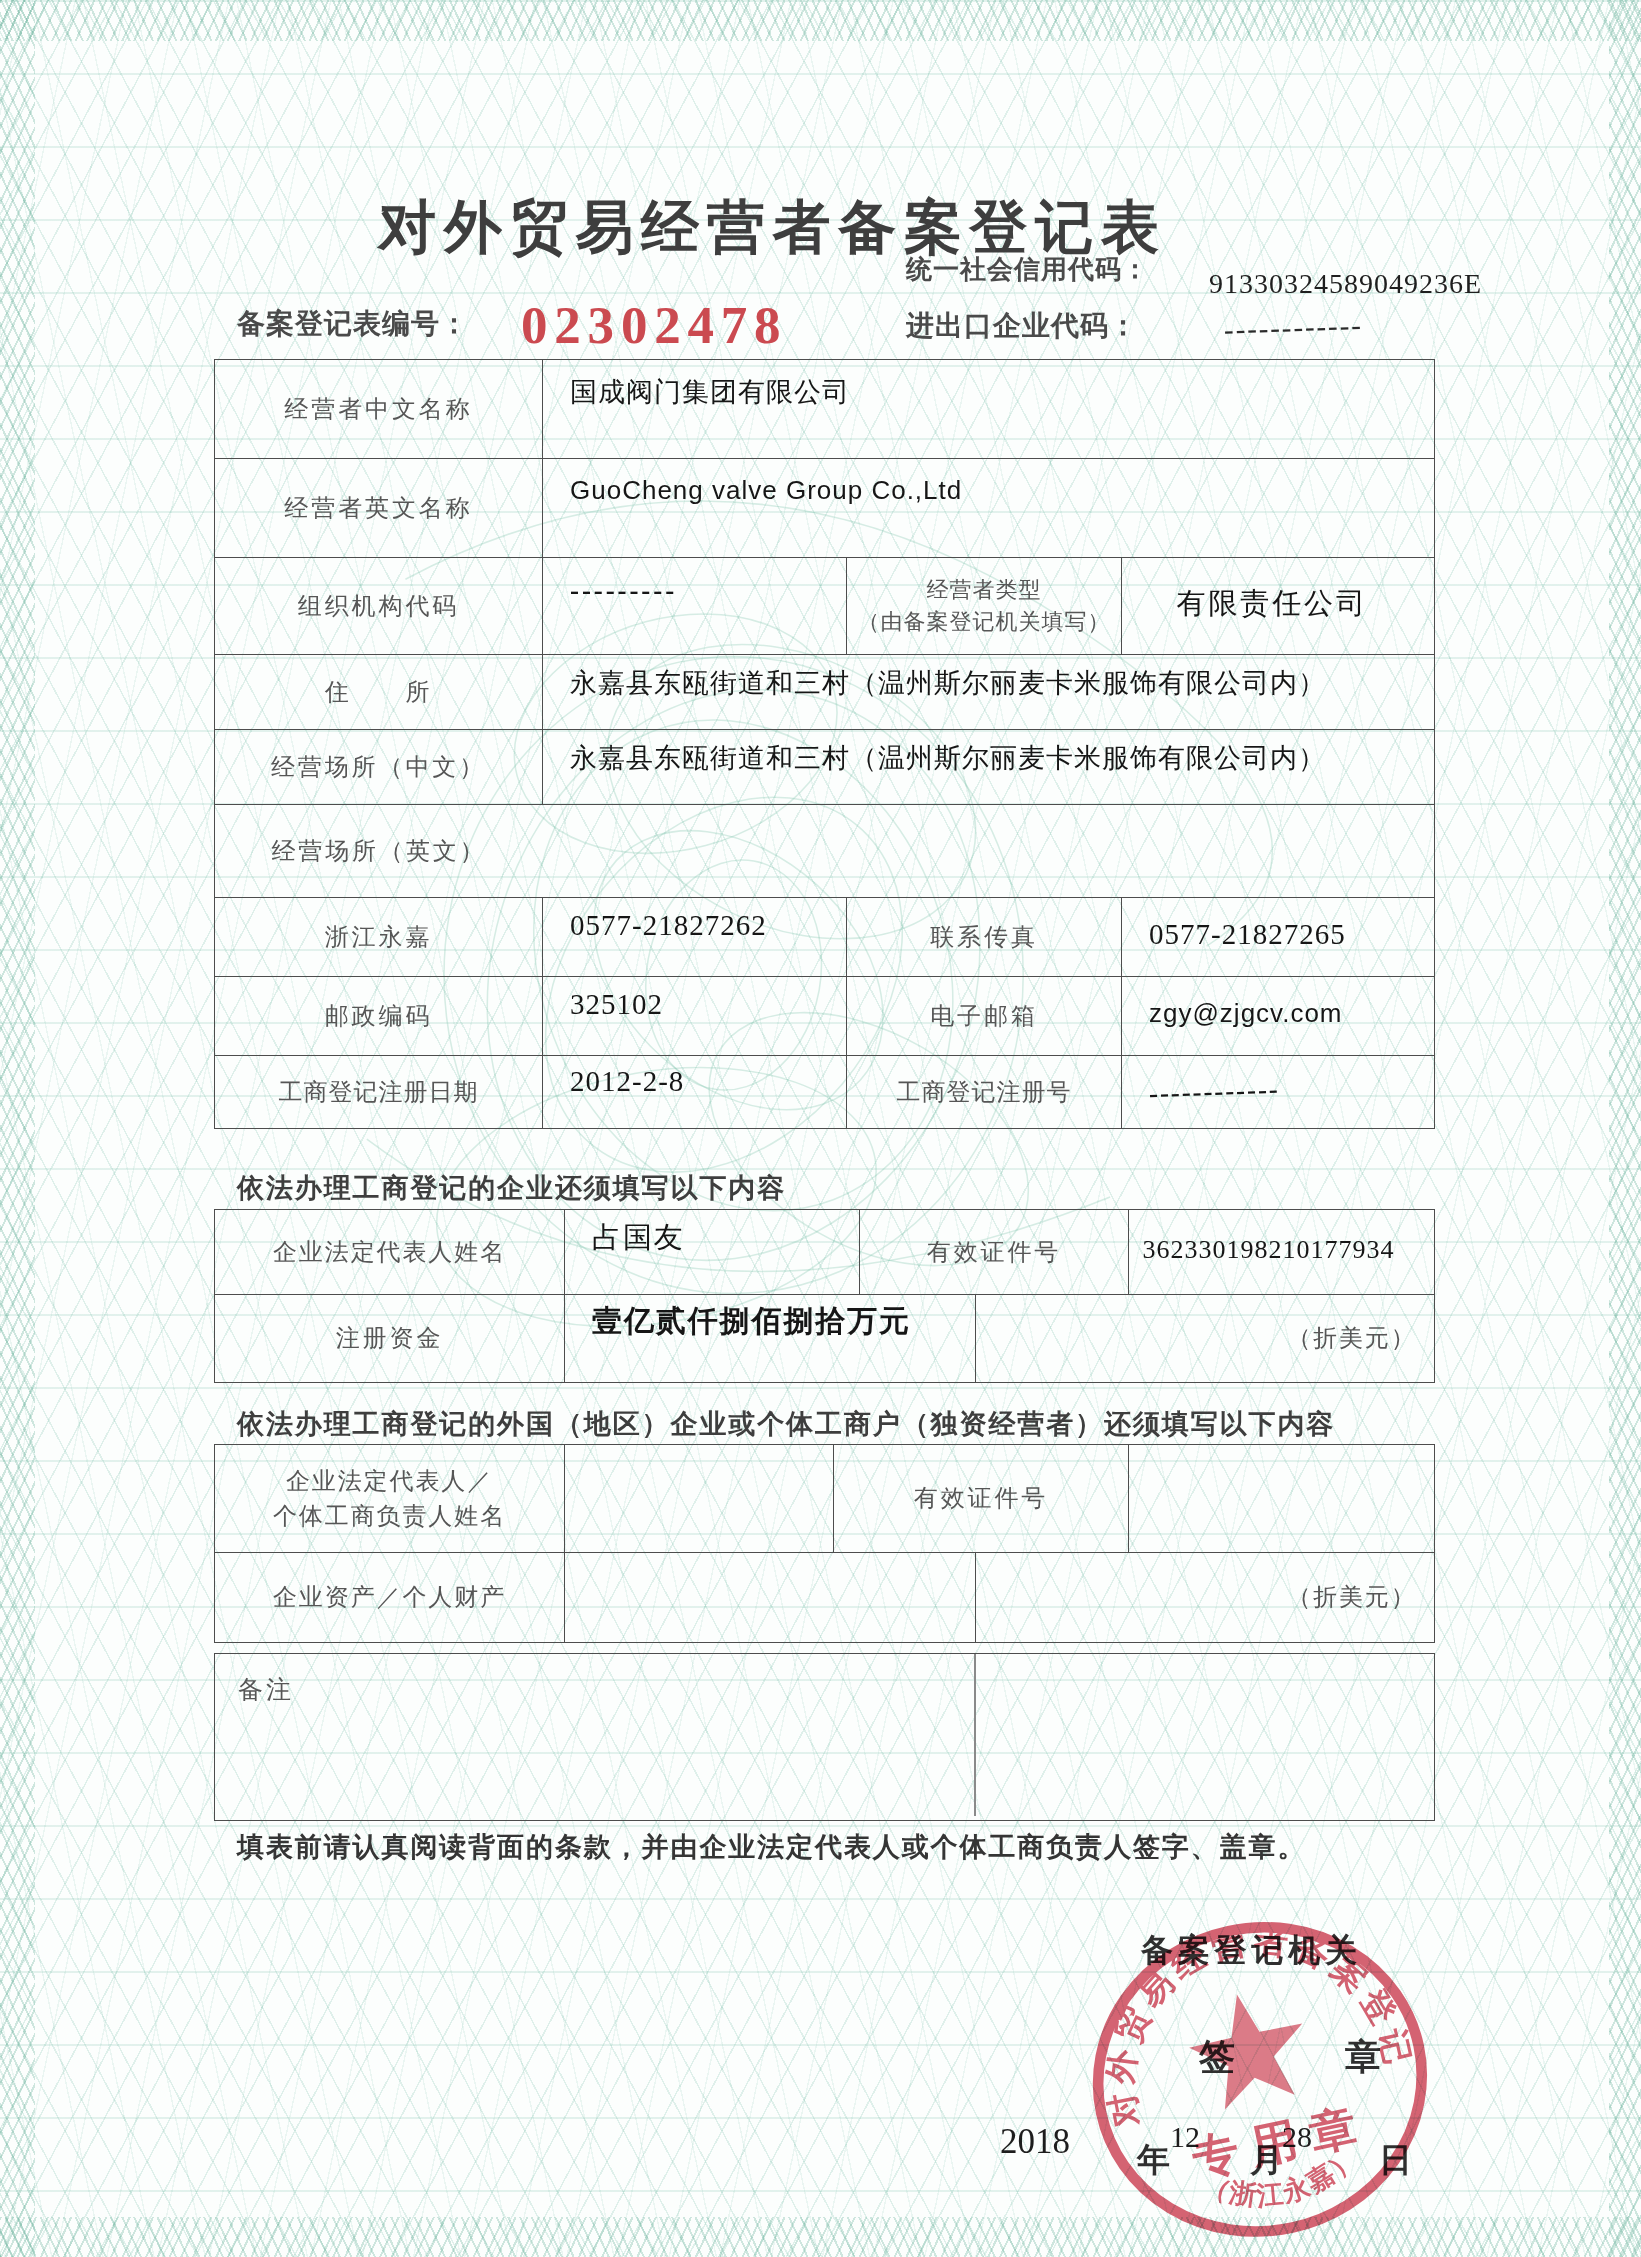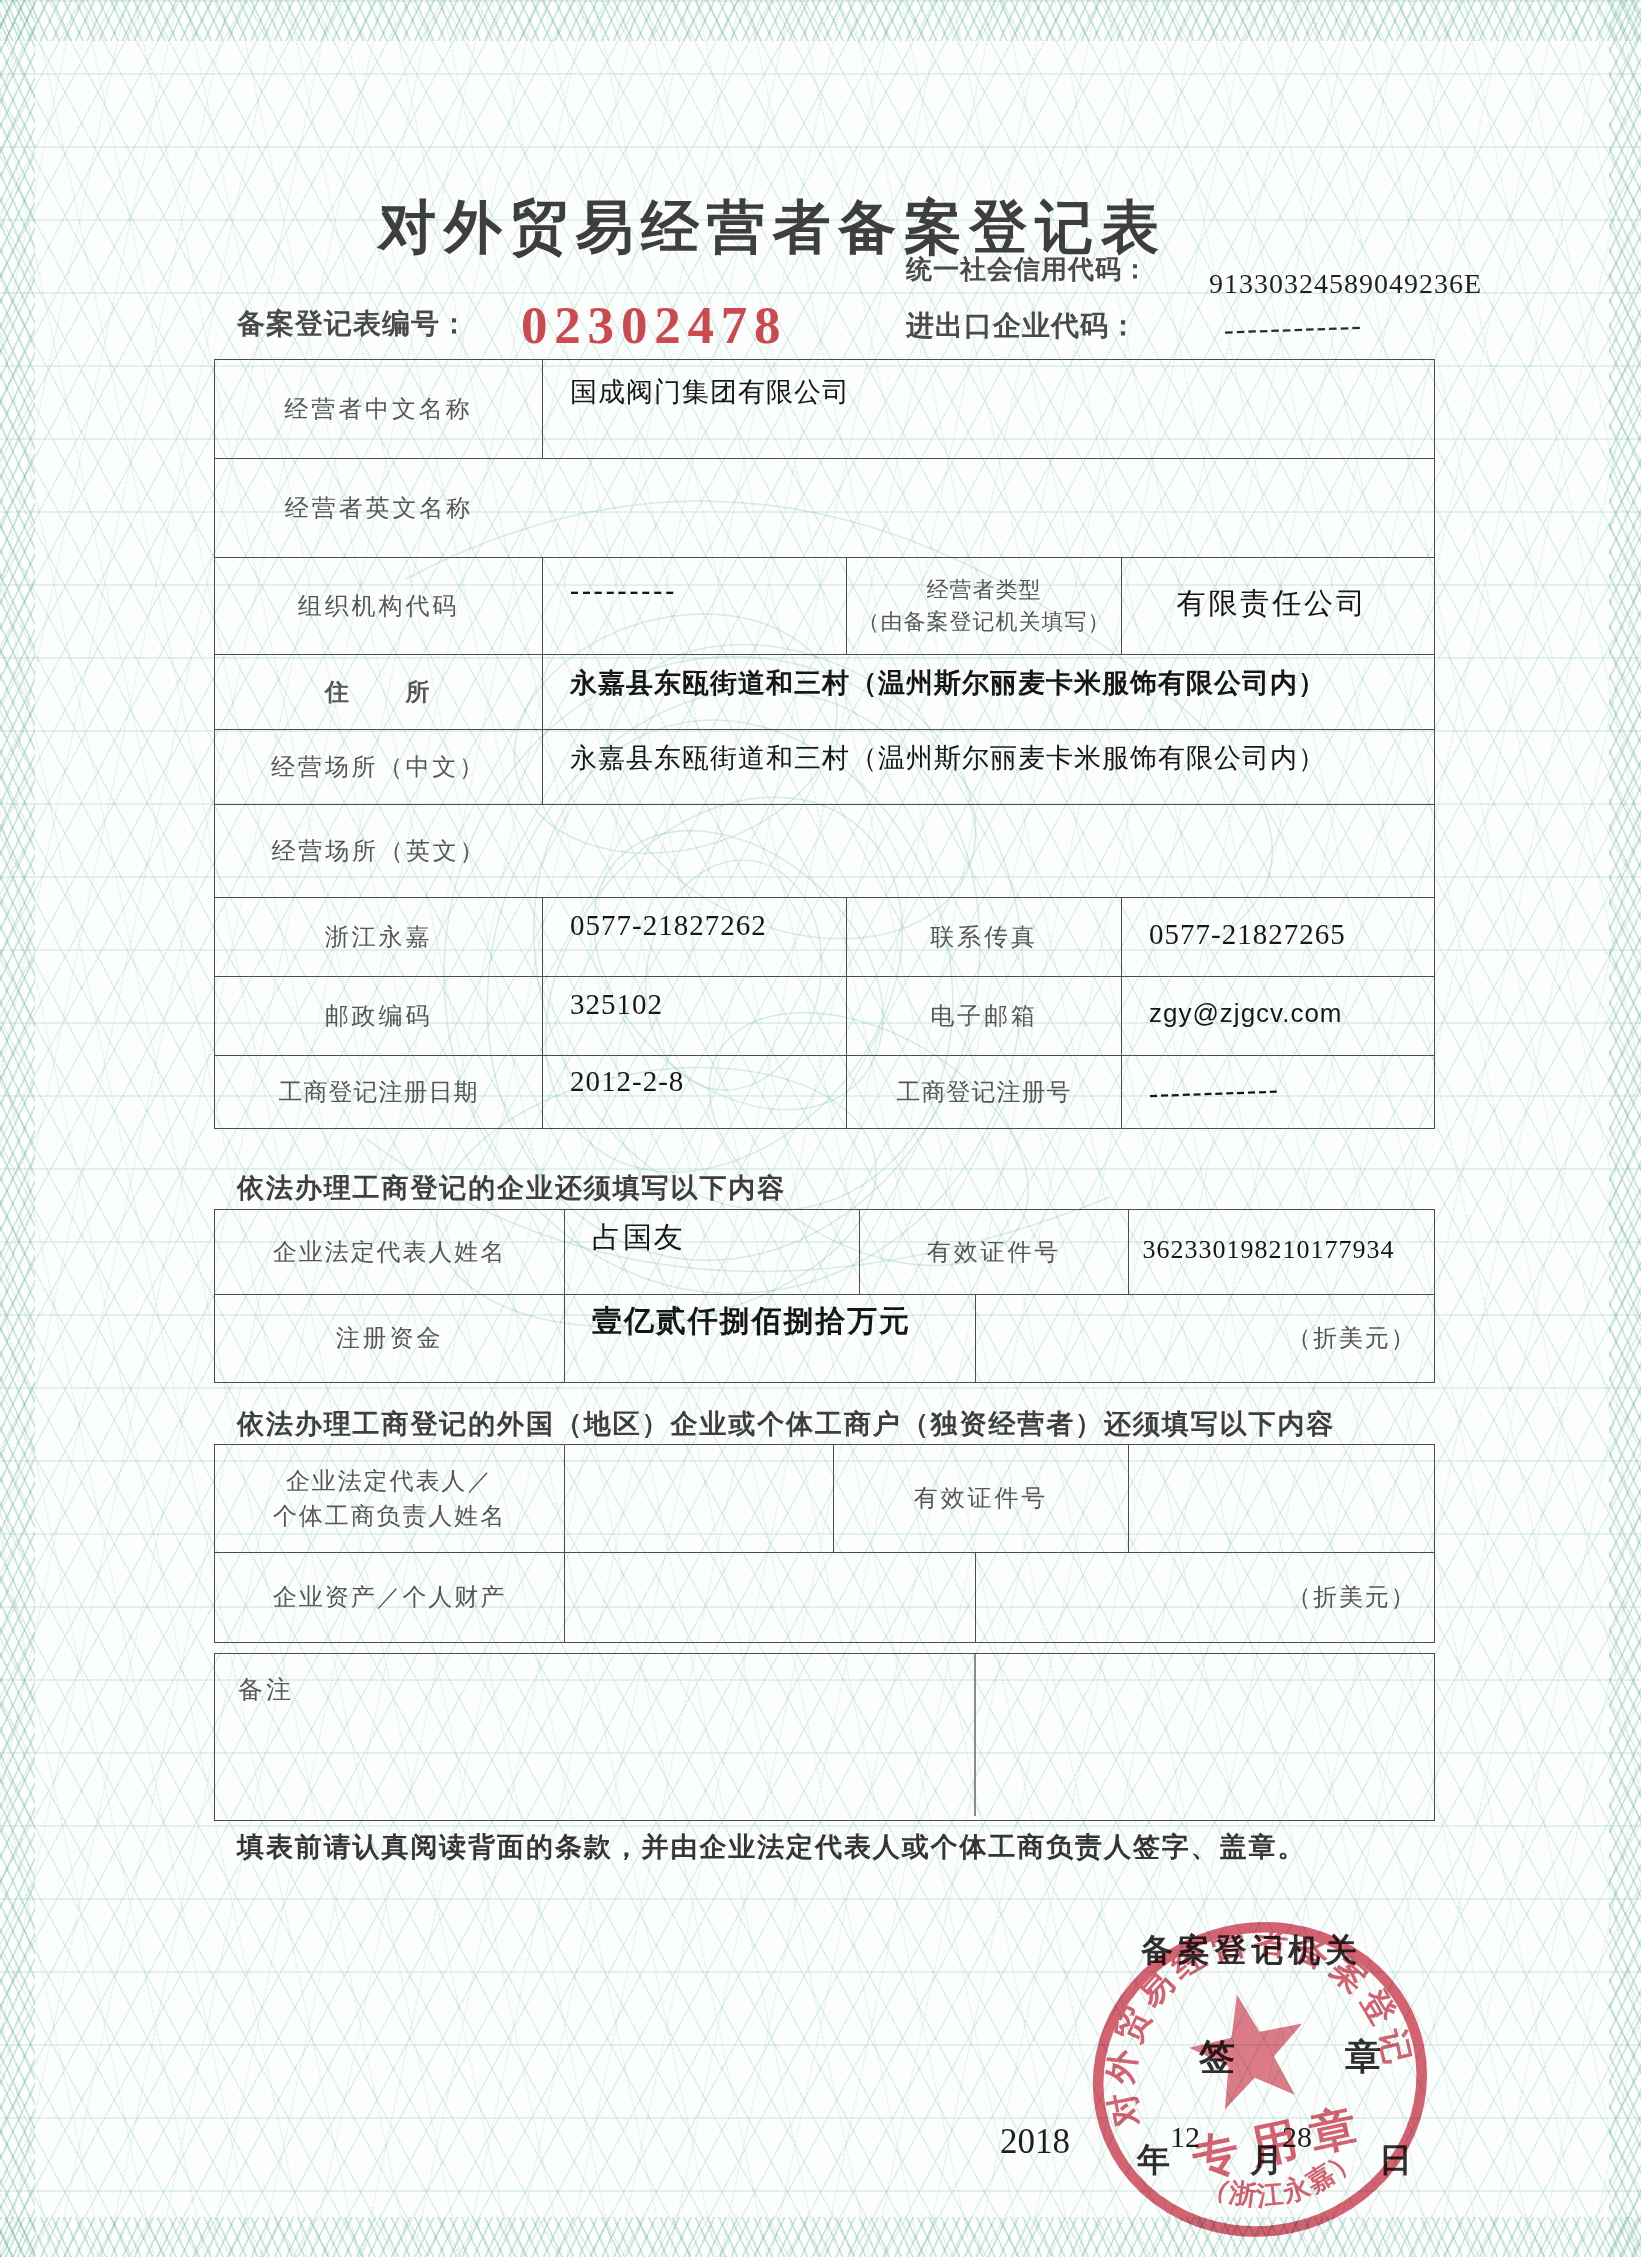--- a/index.html
+++ b/index.html
@@ -97,31 +97,32 @@
   <div class="abs hdr-label" style="left:906px;top:307px;font-size:28px;">进出口企业代码：</div>
   <div class="abs dashes serif" style="left:1224px;top:311px;transform:rotate(-2deg);">------------</div>
 
   <div class="tbl" style="left:214px;top:359px;width:1219px;">
     <div class="row" style="height:99px;">
       <div class="cell lab" style="flex:0 0 328px;">经营者中文名称</div>
       <div class="cell val" style="flex:1 1 auto;">国成阀门集团有限公司</div>
     </div>
     <div class="row" style="height:99px;">
       <div class="cell lab" style="flex:0 0 328px;">经营者英文名称</div>
+      <div class="cell val sans" style="flex:1 1 auto;">GuoCheng valve Group Co.,Ltd</div>
     </div>
     <div class="row" style="height:97px;">
       <div class="cell lab" style="flex:0 0 328px;">组织机构代码</div>
       <div class="cell val" style="flex:0 0 304px;letter-spacing:2.9px;font-weight:bold;">---------</div>
       <div class="cell lab" style="flex:0 0 275px;font-size:22px;letter-spacing:1px;">
         <span>经营者类型</span>
         <span>（由备案登记机关填写）</span>
       </div>
       <div class="cell val mid" style="flex:1 1 auto;justify-content:center;padding-left:0;font-size:29px;letter-spacing:2.9px;">有限责任公司</div>
     </div>
-    <div class="row" style="height:75px;font-weight:bold;">
+    <div class="row" style="height:75px;">
       <div class="cell lab" style="flex:0 0 328px;">住　　所</div>
       <div class="cell val" style="flex:1 1 auto;padding-top:9.7px;">永嘉县东瓯街道和三村（温州斯尔丽麦卡米服饰有限公司内）</div>
     </div>
     <div class="row" style="height:75px;">
       <div class="cell lab" style="flex:0 0 328px;">经营场所（中文）</div>
       <div class="cell val" style="flex:1 1 auto;padding-top:9.7px;">永嘉县东瓯街道和三村（温州斯尔丽麦卡米服饰有限公司内）</div>
     </div>
     <div class="row" style="height:93px;">
       <div class="cell lab" style="flex:0 0 328px;text-align:center;">经营场所（英文）</div>
     </div>

